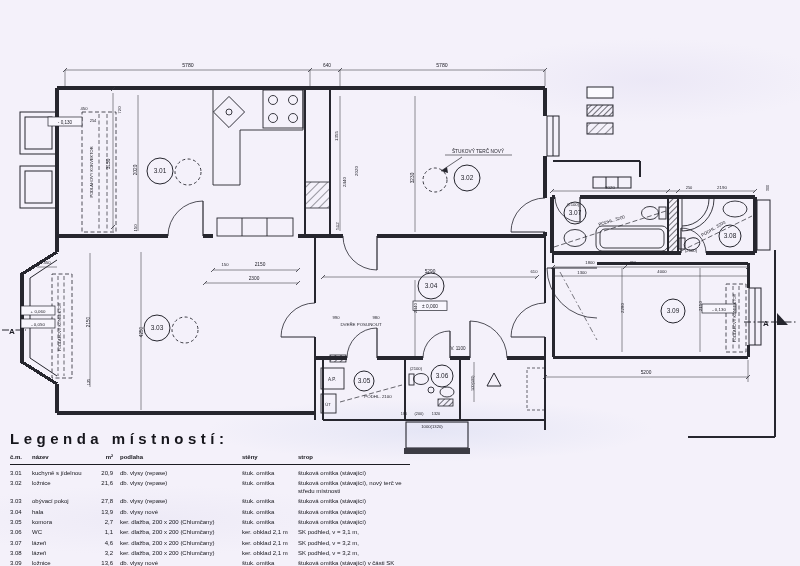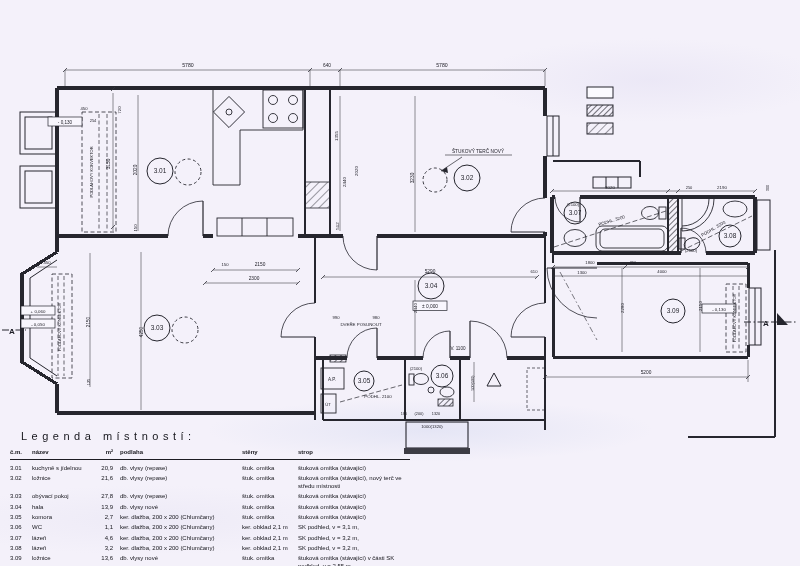--- a/index.html
+++ b/index.html
@@ -8,21 +8,21 @@
     background:#f4f1fa;
     background-image:
       radial-gradient(ellipse 320px 45px at 430px 430px, rgba(150,170,220,.16), transparent 70%),
       radial-gradient(ellipse 250px 60px at 650px 80px, rgba(210,205,235,.25), transparent 70%),
       radial-gradient(ellipse 300px 50px at 150px 520px, rgba(225,222,240,.35), transparent 70%);
     font-family:"Liberation Sans", sans-serif;
   }
   svg.plan{position:absolute;left:0;top:0;}
   svg.plan text{fill:#1e1e26;font-family:"Liberation Sans", sans-serif;}
   .legend{position:absolute;left:10px;top:430px;width:372px;color:#16161c;}
-  .legend-title{font-weight:normal;font-size:11px;letter-spacing:4.5px;white-space:nowrap;margin-left:11px;}
+  .legend-title{font-weight:bold;font-size:15px;letter-spacing:4.5px;white-space:nowrap;}
   table.legend-table{border-collapse:collapse;margin-top:7px;width:100%;table-layout:fixed;}
   table.legend-table th{font-size:6px;font-weight:bold;text-align:left;padding:0 2px 4px 0;border-bottom:1.4px solid #1c1c22;}
   table.legend-table td{font-size:6px;line-height:1.3;vertical-align:top;padding:1px 2px 1.5px 0;}
   table.legend-table tbody tr:first-child td{padding-top:5px;}
   table.legend-table th.c-m2, table.legend-table td.c-m2{text-align:right;padding-right:7px;}
 </style>
 </head>
 <body>
 
 <div class="screen">

